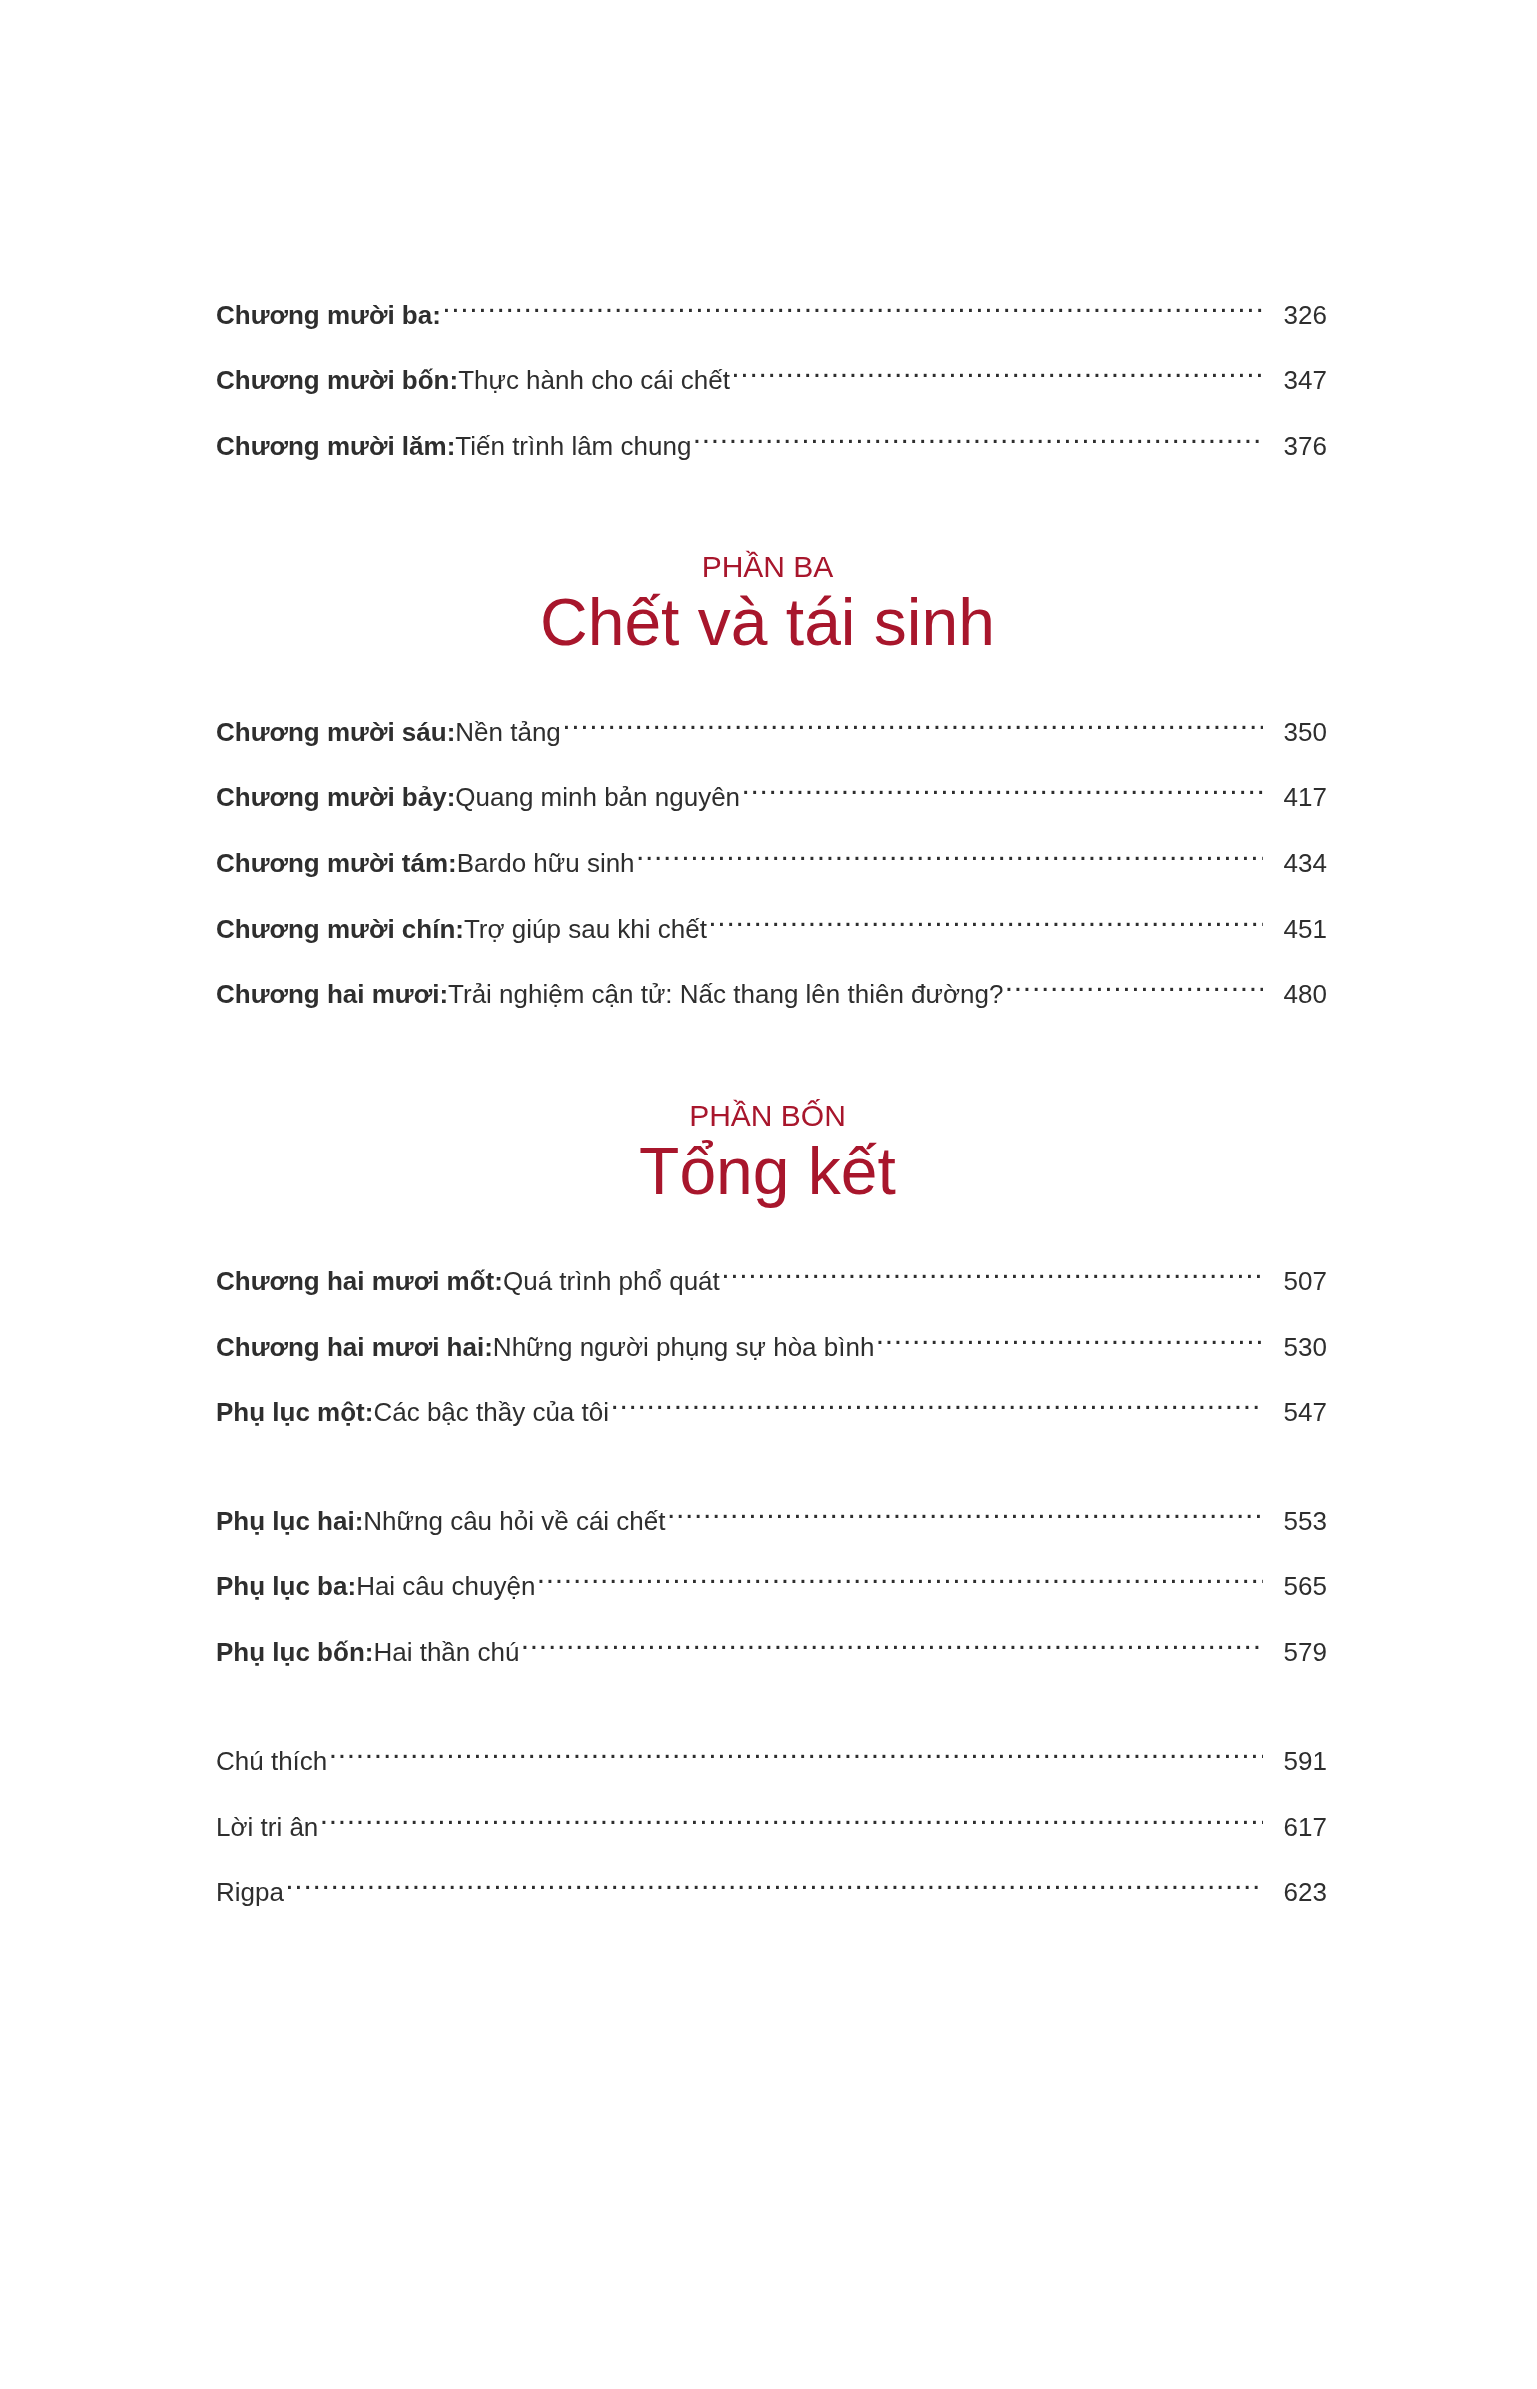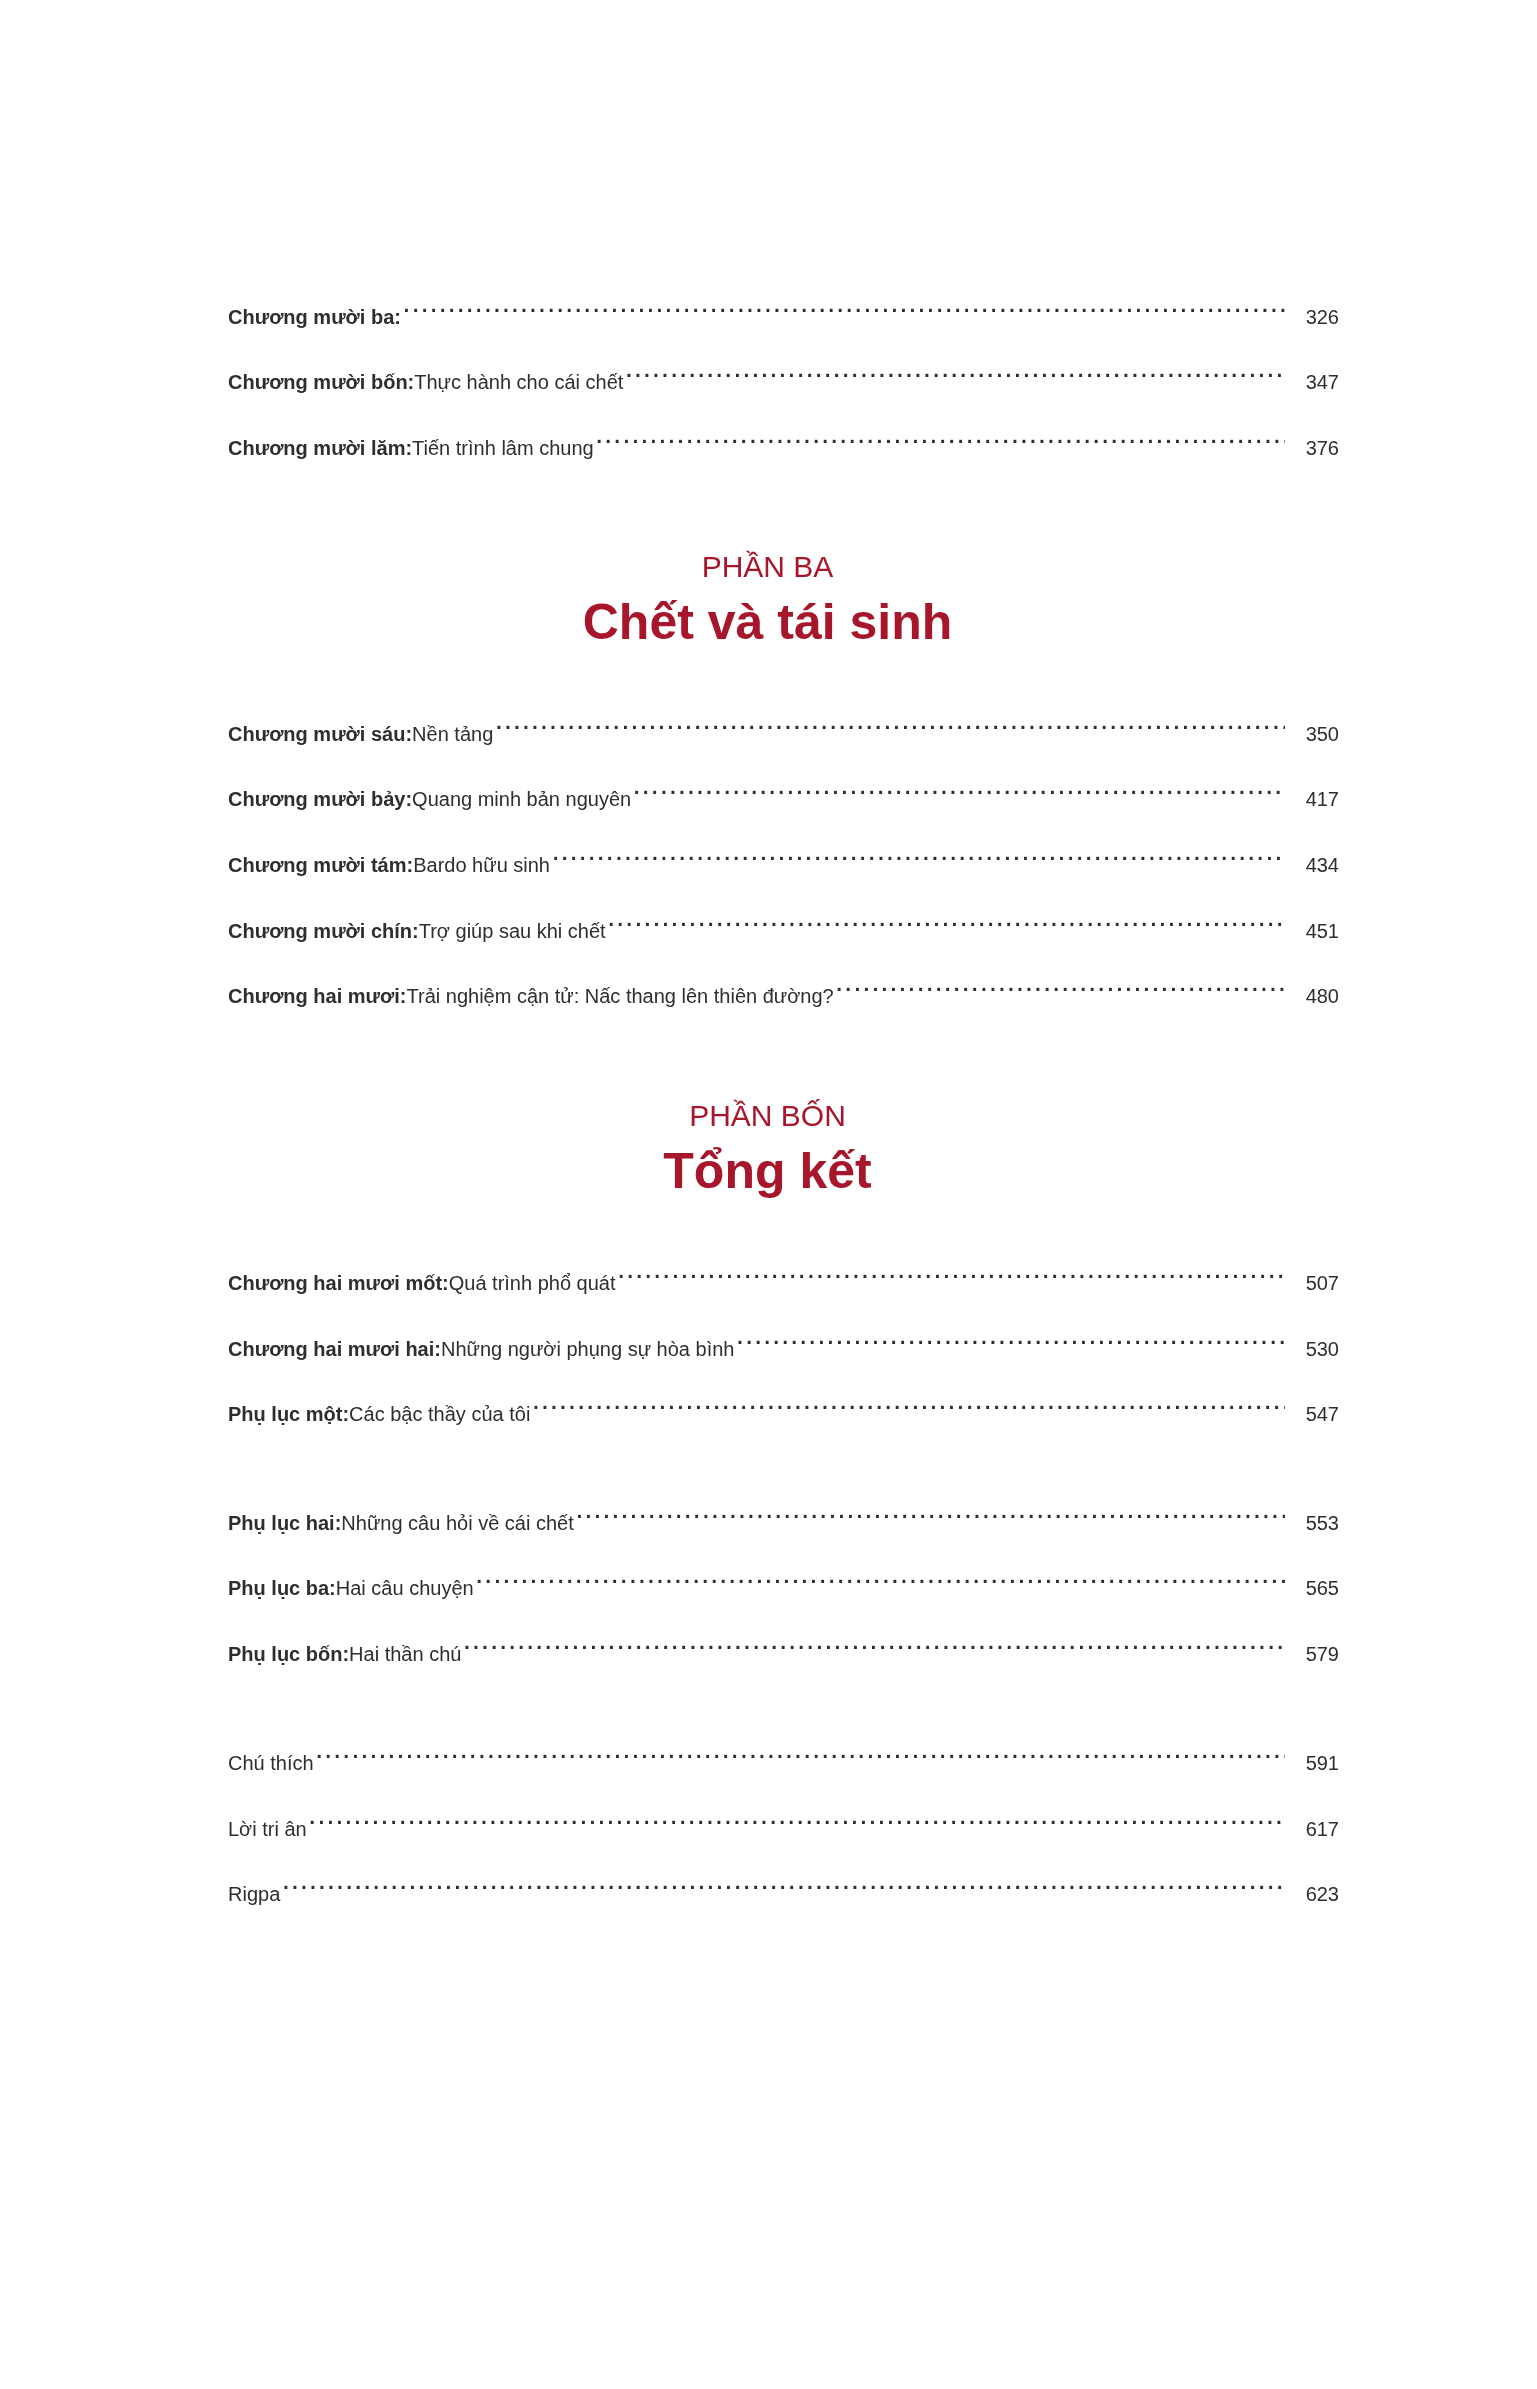--- a/index.html
+++ b/index.html
@@ -1,28 +1,28 @@
 <!DOCTYPE html>
 <html style="font-size:11px"><head>
 <meta charset="utf-8">
 <style>
   html, body { margin:0; padding:0; background:#ffffff; }
   body { width:1538px; height:2389px; position:relative; overflow:hidden;
          font-family:"Liberation Sans", "DejaVu Sans", sans-serif; color:#2e2e2e; }
   .page { position:absolute; left:212px; width:1111px; top:0; }
-  .entry { position:absolute; left:16px; width:1111px; height:41px; display:flex; align-items:baseline;
-           font-size:20px; line-height:41px; white-space:nowrap; }
+  .entry { position:absolute; left:4px; width:1111px; height:41px; display:flex; align-items:baseline;
+           font-size:26px; line-height:41px; white-space:nowrap; }
   .entry .lbl { font-weight:bold; }
   .entry .ttl { font-weight:normal; }
   .entry .lead { flex:1; overflow:hidden; margin:0 1.4px; height:41px; position:relative; }
   .entry .lead::after { content:"................................................................................................................................................................................................................................................................................................................................";
                         position:absolute; left:0; bottom:7px; letter-spacing:0.7px; font-size:30px; line-height:30px; white-space:nowrap; }
   .entry .pg { font-weight:normal;margin-left:19px; }
   .part-label { position:absolute; left:0; width:1111px; text-align:center; color:#a8162c; font-size:30px; line-height:39px; }
-  .part-title { position:absolute; left:0; width:1111px; text-align:center; color:#a8162c; font-size:50px; font-weight:bold; line-height:62px; }
+  .part-title { position:absolute; left:0; width:1111px; text-align:center; color:#a8162c; font-size:66px; font-weight:normal; line-height:62px; }
 </style>
 </head>
 <body>
 
 <div class="page">
 
   <div class="entry" style="top:283px">
     <span class="lbl">Chương mười ba:</span>
     <span class="lead"></span>
     <span class="pg">326</span>

